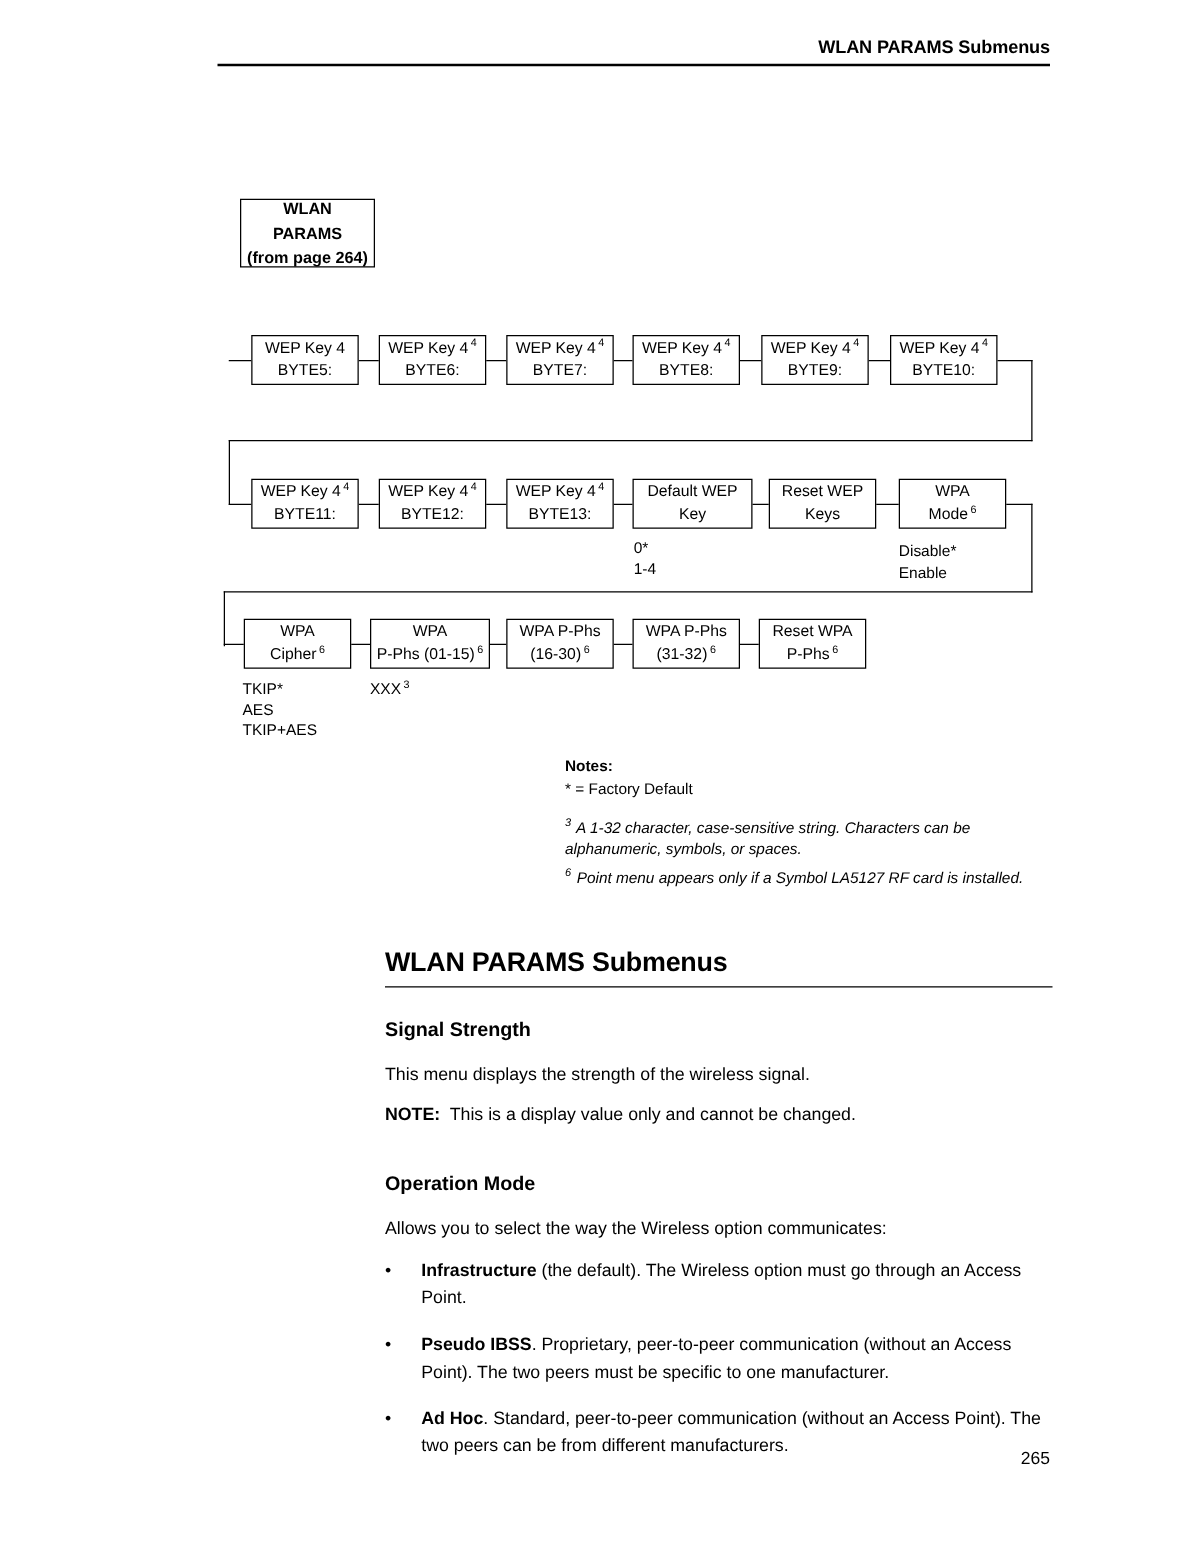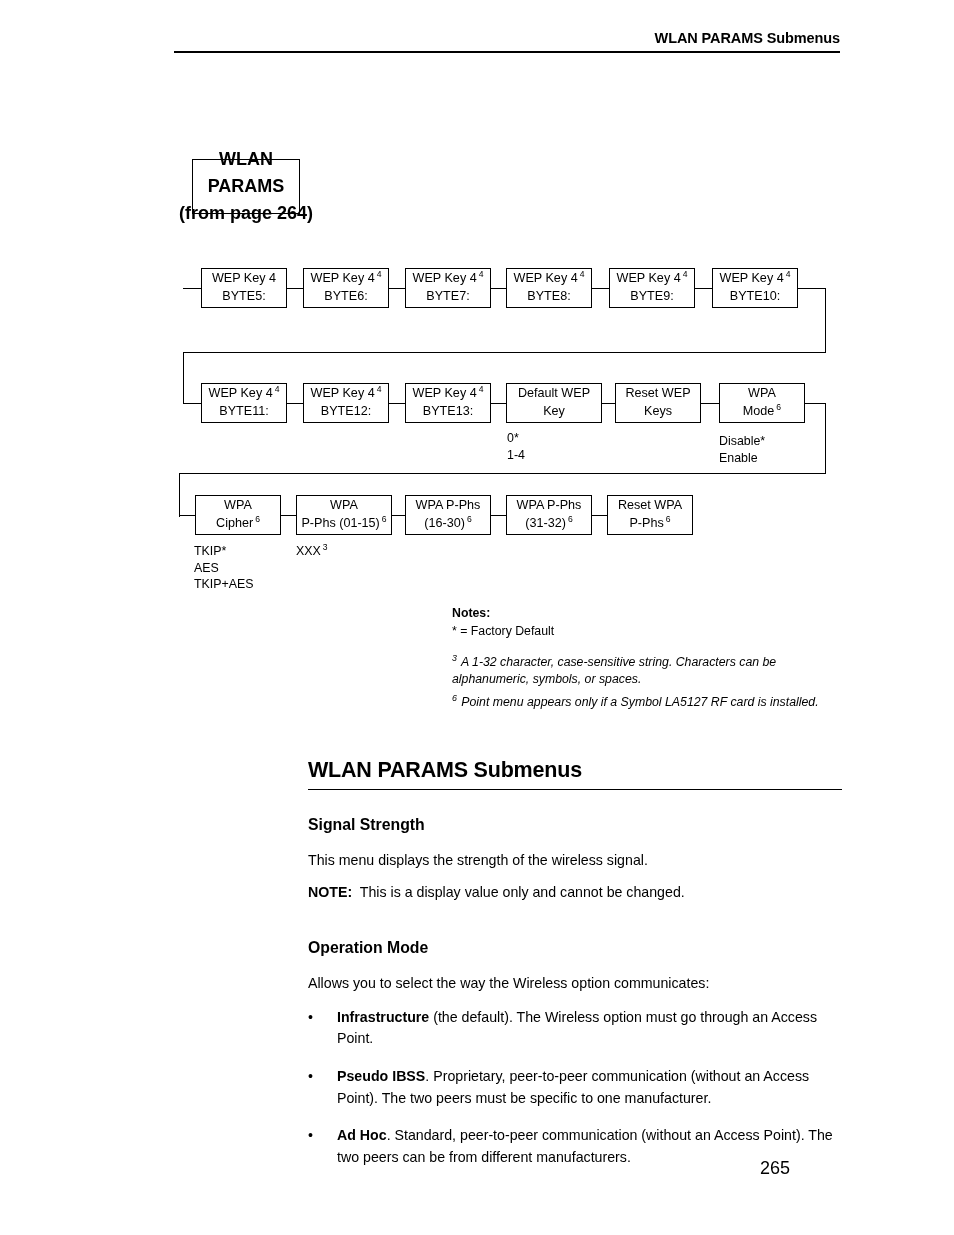--- a/index.html
+++ b/index.html
@@ -59,21 +59,21 @@
   }
   .fc-box .l1, .fc-box .l2 { white-space: nowrap; }
   .fc-box sup {
     font-size: 8.6px;
     vertical-align: super;
     line-height: 0;
     margin-left: 2px;
   }
   .fc-start {
     font-weight: bold;
-    font-size: 18px;
+    font-size: 13px;
     line-height: 1.5;
   }
   .fc-line {
     position: absolute;
     background: #000;
     z-index: 1;
   }
   .fc-h { height: 1.4px; }
   .fc-v { width: 1.4px; }
 
@@ -153,22 +153,22 @@
   }
   .bullet-text { flex: 1 1 auto; }
   .b { font-weight: bold; }
 
   
   #folio {
     position: absolute;
     left: 760px;
     top: 1158px;
     width: 80px;
-    text-align: left;
-    font-size: 18px;
+    text-align: right;
+    font-size: 14px;
   }
 </style>
 </head>
 <body>
 
 <div id="page-header">
   <div class="hdr-text">WLAN PARAMS Submenus</div>
   <div class="hdr-rule"></div>
 </div>
 

